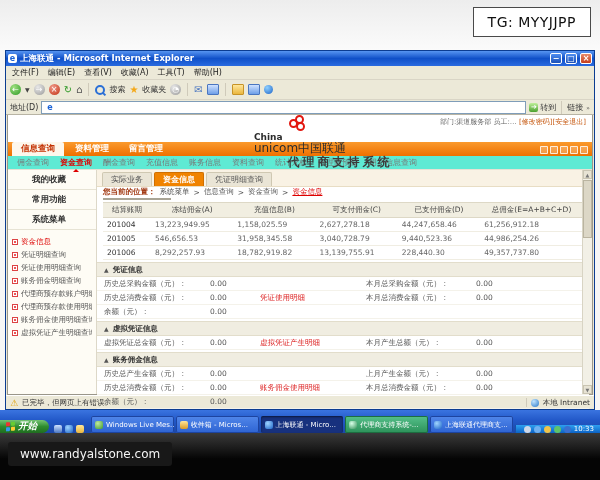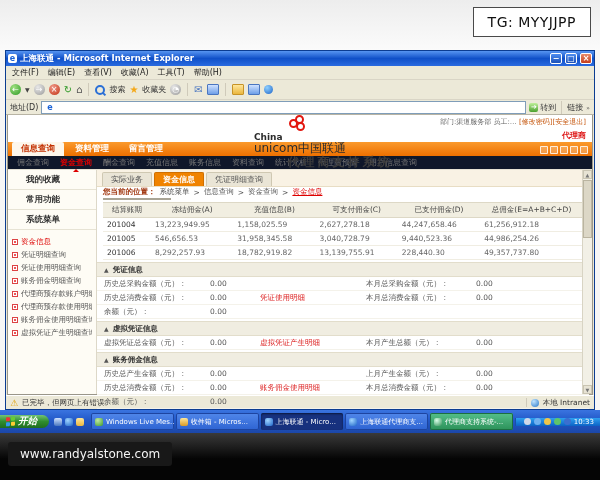--- a/index.html
+++ b/index.html
@@ -63,27 +63,27 @@
   .systitle{font-size:12px;color:#3c3c3c;letter-spacing:3px;margin-left:80px;font-weight:bold;}
   .hdr-right{position:absolute;right:6px;top:2px;text-align:right;font-size:7px;color:#666;}
   .hdr-right .lnk{color:#c75a12;}
   .role{color:#d11;font-size:8px;font-weight:bold;margin-top:3px;}
   
   .onav{height:14px;background:linear-gradient(#fa9a2d,#ee7000);display:flex;align-items:flex-end;padding:0 4px;gap:2px;}
   .otab{font-size:8.5px;font-weight:bold;color:#fff;padding:1px 9px 1px;border-radius:2px 2px 0 0;}
   .otab.active{background:#fdf7ec;color:#c33000;}
   .onav-sp{flex:1;}
   .oic{width:8px;height:8px;border:1px solid rgba(255,255,255,.8);background:rgba(255,255,255,.25);border-radius:1px;margin-bottom:2px;box-sizing:border-box;}
-  .subnav{height:13px;display:flex;align-items:center;gap:11px;padding:0 9px;font-size:8px;color:#777;background:#0f172a;border-bottom:1px solid #e6e2d4;}
+  .subnav{height:13px;display:flex;align-items:center;gap:11px;padding:0 9px;font-size:8px;color:#777;background:#5eead4;border-bottom:1px solid #e6e2d4;}
   .subitem.active{color:#d00;font-weight:bold;position:relative;}
   .subitem.active::after{content:"";position:absolute;left:50%;bottom:-4px;margin-left:-3px;border:3px solid transparent;border-bottom-color:#d00;}
   
   .appbody{flex:1;display:flex;min-height:0;background:#fdfbf4;}
   .sidebar{width:88px;flex:none;background:#fefcf5;border-right:1px solid #ddd8c8;overflow:hidden;}
-  .sb-h{font-size:8.5px;font-weight:bold;color:#333;padding:4px 18px 3px;border-bottom:1px solid #e7e3d4;}
+  .sb-h{font-size:8.5px;font-weight:bold;color:#333;padding:4px 24px 3px;border-bottom:1px solid #e7e3d4;}
   .sb-items{padding:4px 3px;}
   .sb-item{display:flex;align-items:center;gap:3px;margin:3px 1px;font-size:7.5px;color:#555;white-space:nowrap;overflow:hidden;}
   .sb-ic{width:6px;height:6px;flex:none;background:#fff;border:1px solid #d44;box-shadow:inset 0 0 0 1px #fff,inset 0 0 0 3px #e55;box-sizing:border-box;}
   .sb-item.active span.txt{color:#d00;}
   
   .main{flex:1;display:flex;flex-direction:column;min-width:0;background:#fff;position:relative;padding-right:3px;}
   .scroll{position:absolute;right:0;top:0;bottom:0;width:9px;background:#f2f0e6;border-left:1px solid #d8d4c4;}
   .scroll .ar{height:9px;font-size:5px;color:#777;text-align:center;line-height:9px;background:#e7e3d4;border:1px solid #c9c4b2;box-sizing:border-box;}
   .scroll .ar.down{position:absolute;bottom:0;left:0;right:0;}
   .scroll .thumb{position:absolute;top:10px;left:0;right:0;height:58px;background:#dcd7c6;border:1px solid #bab4a0;box-sizing:border-box;}
@@ -108,21 +108,21 @@
         padding:1.5px 7px;border-bottom:1px solid #f4f2ea;}
   .frow .lnk{color:#d22;}
   .frow .wrap{white-space:normal;line-height:1.25;}
   
   .statusbar{height:13px;display:flex;align-items:center;gap:4px;background:#ece9d8;border-top:1px solid #fff;
              font-size:7.5px;color:#333;padding:0 4px;}
   .warn{color:#e0a000;font-size:9px;line-height:10px;}
   .globe{width:8px;height:8px;border-radius:50%;background:radial-gradient(circle at 35% 30%,#bfe4ff,#2a78c8);flex:none;}
   .st-sep{width:1px;height:9px;background:#cfcaba;}
   
-  .taskbar{position:absolute;left:0;top:410px;width:600px;height:23px;display:flex;align-items:center;
+  .taskbar{position:absolute;left:0;top:410px;width:600px;height:23px;display:flex;align-items:flex-end;
            background:linear-gradient(180deg,#3a74e0,#2258c8 45%,#1b47a8);}
   .startbtn{display:flex;align-items:center;gap:3px;padding:0 12px 0 6px;color:#fff;font-size:9.5px;font-weight:bold;font-style:italic;
             background:linear-gradient(180deg,#74c374,#2f8d2f 50%,#1f6d1f);border-radius:0 9px 9px 0;flex:none;}
   .flag{display:grid;grid-template-columns:4px 4px;grid-template-rows:4px 4px;gap:1px;transform:skewY(-6deg);}
   .flag i{border-radius:1px;}
   .flag i:nth-child(1){background:#e33;}.flag i:nth-child(2){background:#6c3;}
   .flag i:nth-child(3){background:#39e;}.flag i:nth-child(4){background:#fc3;}
   .qlaunch{display:flex;align-items:center;gap:3px;padding:0 5px;flex:none;}
   .ql{width:8px;height:8px;border-radius:2px;}
   .tbtns{flex:1;display:flex;align-items:center;gap:2px;padding:0 2px;min-width:0;}
@@ -209,21 +209,20 @@
         <div class="l1">China</div>
         <div class="l2">unicom中国联通</div>
       </span>
       <span class="systitle">代理商支持系统</span>
       <div class="hdr-right">
         <div>
           <span>部门:渠道服务部</span>
           <span>员工:…</span>
           <span class="lnk">[修改密码]</span><span class="lnk">[安全退出]</span>
         </div>
-        <div class="role">代理商</div>
       </div>
     </div>
 
     <div class="onav">
       <span class="otab active">信息查询</span>
       <span class="otab">资料管理</span>
       <span class="otab">留言管理</span>
       <span class="onav-sp"></span>
       <span class="oic"></span>
       <span class="oic"></span>
@@ -455,27 +454,27 @@
         <span>Windows Live Mes...</span>
       </div>
     <div class="tkb">
         <span class="ti" style="background:linear-gradient(#ffe79a,#d99a26)"></span>
         <span>收件箱 - Micros...</span>
       </div>
     <div class="tkb active">
         <span class="ti" style="background:radial-gradient(circle at 35% 30%,#9fd4ff,#1d64c8)"></span>
         <span>上海联通 - Micro...</span>
       </div>
+    <div class="tkb alert">
+        <span class="ti" style="background:radial-gradient(circle at 35% 30%,#d8ffe8,#2e8f55)"></span>
+        <span>代理商支持系统-...</span>
+      </div>
     <div class="tkb">
         <span class="ti" style="background:radial-gradient(circle at 35% 30%,#9fd4ff,#1d64c8)"></span>
         <span>上海联通代理商支...</span>
-      </div>
-    <div class="tkb alert">
-        <span class="ti" style="background:radial-gradient(circle at 35% 30%,#d8ffe8,#2e8f55)"></span>
-        <span>代理商支持系统-...</span>
       </div>
   </div>
   <div class="tray">
     <span class="tri-ic" style="background:#cfd8e8"></span>
     <span class="tri-ic" style="background:#6fb0f0"></span>
     <span class="tri-ic" style="background:#f0c44a"></span>
     <span class="tri-ic" style="background:#5fc46a"></span>
     <span class="tri-ic" style="background:#3a6fd0"></span>
     <span>10:33</span>
   </div>

